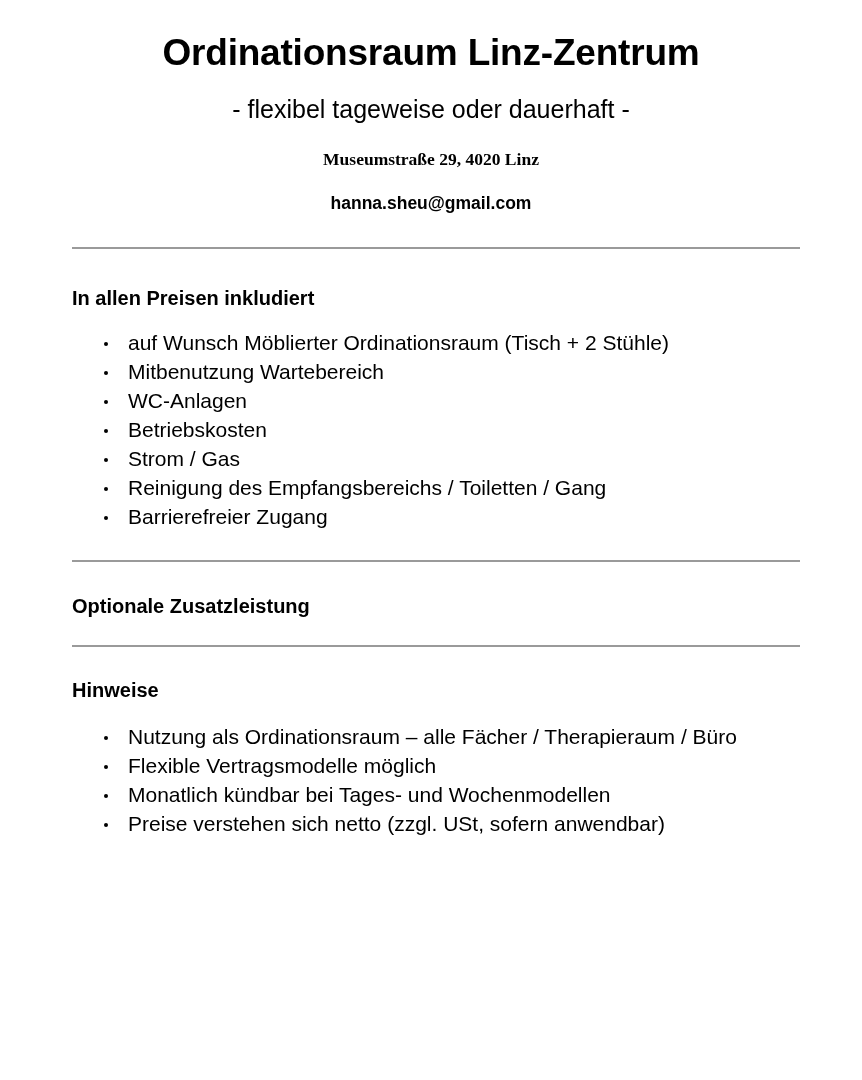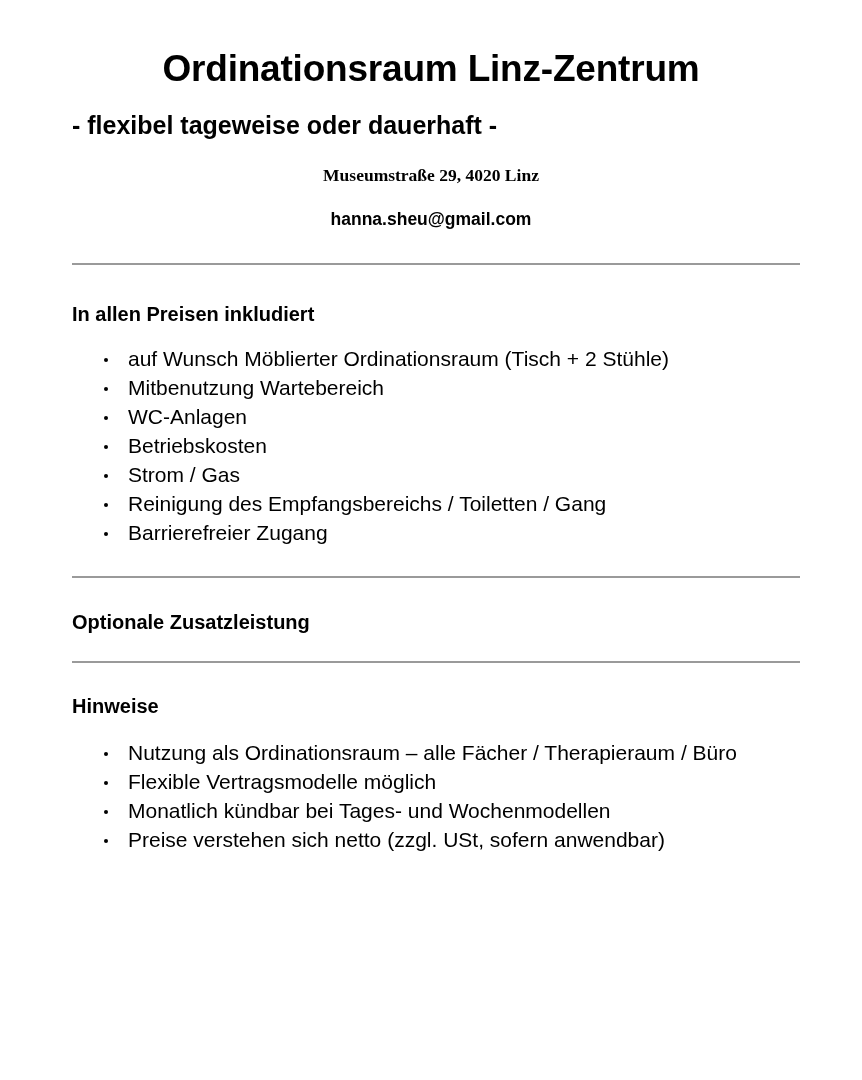--- a/index.html
+++ b/index.html
@@ -12,39 +12,39 @@
     height: 1080px;
     font-family: "Liberation Sans", sans-serif;
     color: #000000;
     overflow: hidden;
   }
   .page {
     position: relative;
     width: 862px;
     height: 828px;
     box-sizing: border-box;
-    padding: 16px 72px;
+    padding: 0 72px;
   }
 
   
   .doc-title {
     margin: 0;
     padding-top: 33px;
     text-align: center;
     font-size: 37px;
     font-weight: bold;
     letter-spacing: -0.2px;
     line-height: 1.08;
   }
   .doc-subtitle {
     margin: 0;
     padding-top: 23px;
-    text-align: left;
+    text-align: center;
     font-size: 25px;
-    font-weight: bold;
+    font-weight: normal;
     line-height: 1.1;
   }
   .doc-address {
     margin: 0;
     padding-top: 27px;
     text-align: center;
     font-size: 17.5px;
     font-weight: bold;
     line-height: 1.1;
     font-family: Liberation Serif, serif;

